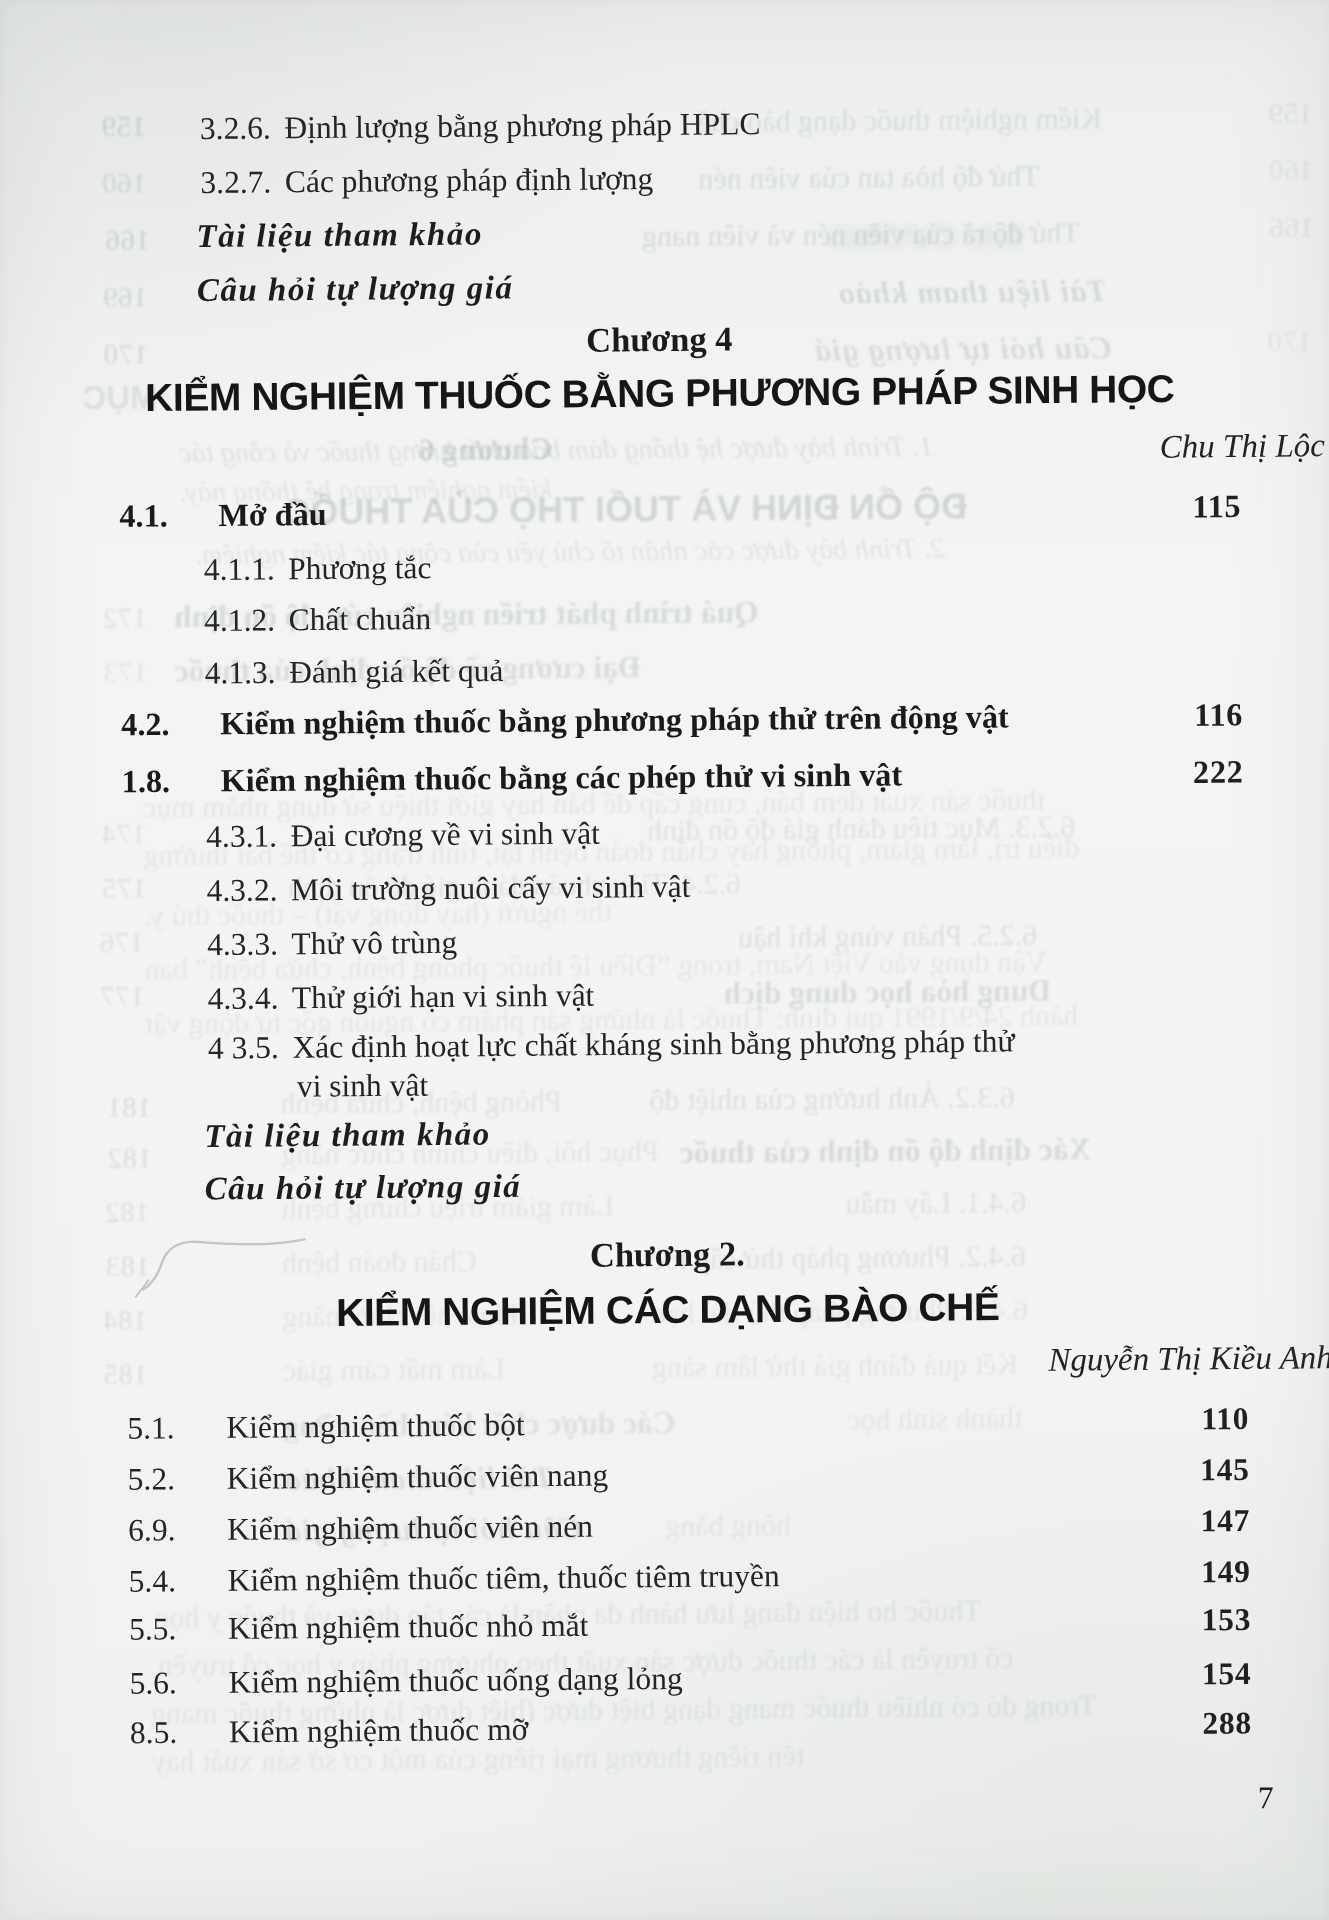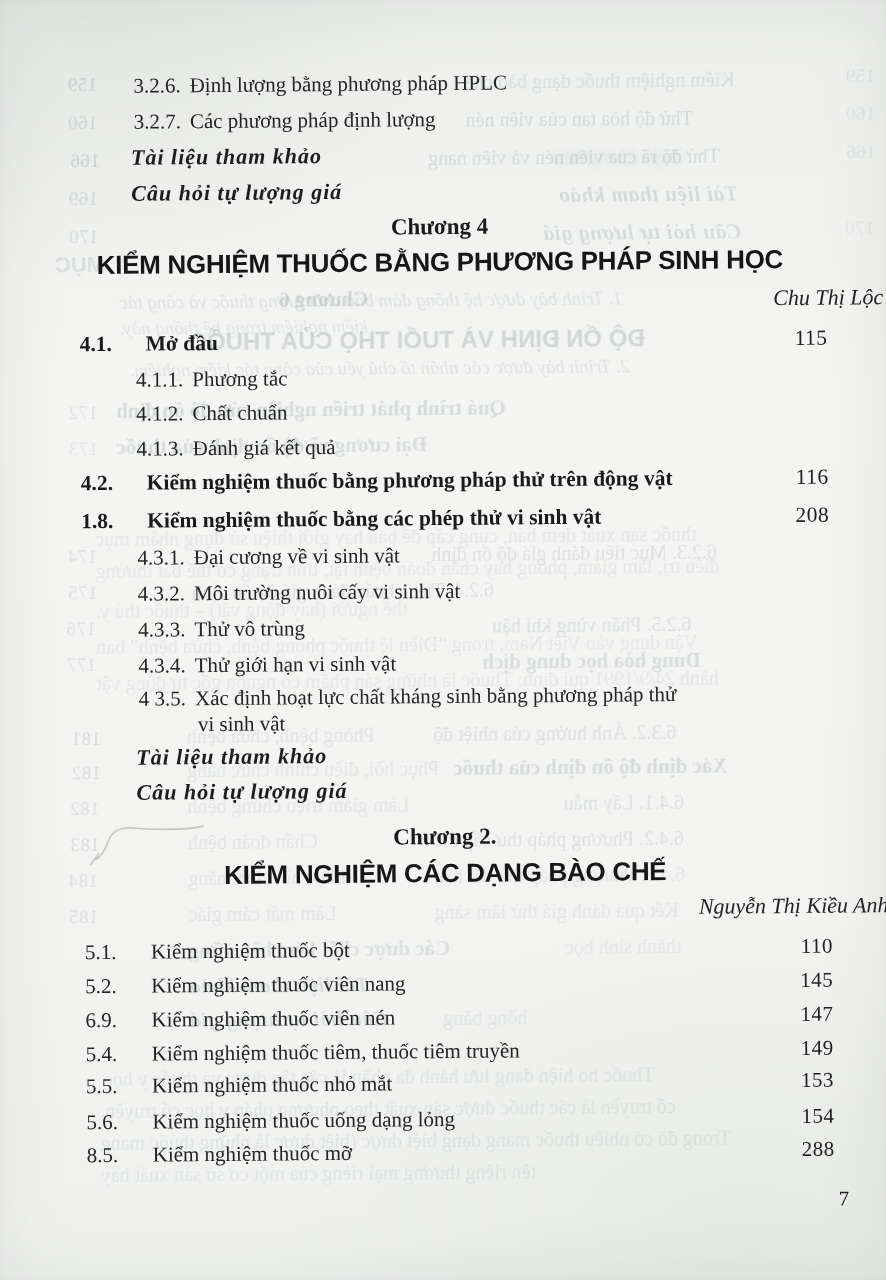--- a/index.html
+++ b/index.html
@@ -12,21 +12,21 @@
     font-family:"Liberation Serif",serif;
   }
   .page::after{
     content:"";position:absolute;inset:0;pointer-events:none;
     box-shadow:inset 0 0 70px rgba(90,100,92,0.10), inset 0 0 8px rgba(90,100,92,0.05);
   }
   .content{position:absolute;inset:0;transform:rotate(-0.5deg);transform-origin:443px 620px;}
 
   
   .row{position:absolute;left:0;width:886px;font-size:21px;line-height:26px;color:#232423;}
-  .row .pg{position:absolute;right:56px;top:0;font-weight:normal;font-style:normal;color:#1f201f;letter-spacing:.5px;}
+  .row .pg{position:absolute;right:56px;top:0;font-weight:bold;font-style:normal;color:#1f201f;letter-spacing:.5px;}
   .e2{padding-left:138px;}
   .e2 .num{margin-right:9px;}
   .e1 .num{position:absolute;left:82px;}
   .e1 .lbl{display:block;margin-left:148px;}
   .e1 .pg{top:0;}
   .rbold{font-weight:bold;color:#191a19;font-size:21.5px;}
   .l2{margin-left:59px;}
   .ref{font-weight:bold;font-style:italic;padding-left:135px;font-size:22px;letter-spacing:1px;color:#1c1d1c;}
   .chlabel{text-align:center;font-weight:bold;font-size:23px;color:#1a1b1a;}
   .chtitle{text-align:center;font-family:"Liberation Sans",sans-serif;font-weight:bold;
@@ -142,21 +142,21 @@
         <div class="row e2" style="top: 398px;"><span class="num">4.1.2.</span><span class="lbl">Chất chuẩn</span></div>
         <div class="row e2" style="top: 433px;"><span class="num">4.1.3.</span><span class="lbl">Đánh giá kết quả</span></div>
         <div class="row e1 rbold" style="top: 467px;">
           <span class="num">4.2.</span>
           <span class="lbl">Kiểm nghiệm thuốc bằng phương pháp thử trên động vật</span>
           <span class="pg">116</span>
         </div>
         <div class="row e1 rbold" style="top: 505px;">
           <span class="num">1.8.</span>
           <span class="lbl">Kiểm nghiệm thuốc bằng các phép thử vi sinh vật</span>
-          <span class="pg">208</span>
+          <span class="pg">222</span>
         </div>
         <div class="row e2" style="top: 542px;"><span class="num">4.3.1.</span><span class="lbl">Đại cương về vi sinh vật</span></div>
         <div class="row e2" style="top: 578px;"><span class="num">4.3.2.</span><span class="lbl">Môi trường nuôi cấy vi sinh vật</span></div>
         <div class="row e2" style="top: 614px;"><span class="num">4.3.3.</span><span class="lbl">Thử vô trùng</span></div>
         <div class="row e2" style="top: 650px;"><span class="num">4.3.4.</span><span class="lbl">Thử giới hạn vi sinh vật</span></div>
         <div class="row e2" style="top: 683px;"><span class="num">4 3.5.</span><span class="lbl">Xác định hoạt lực chất kháng sinh bằng phương pháp thử</span><div class="l2">vi sinh vật</div></div>
         <div class="row ref" style="top: 742px;"><span>Tài liệu tham khảo</span></div>
         <div class="row ref" style="top: 777px;"><span>Câu hỏi tự lượng giá</span></div>
         <div class="row chlabel" style="top: 824px;"><span>Chương 2.</span></div>
         <div class="row chtitle" style="top: 860px;"><span>KIỂM NGHIỆM CÁC DẠNG BÀO CHẾ</span></div>

